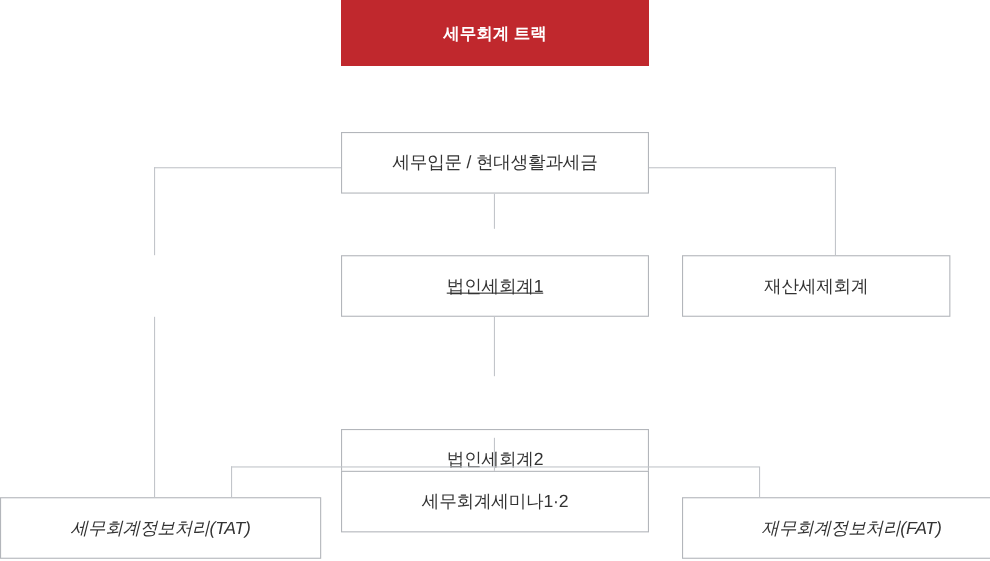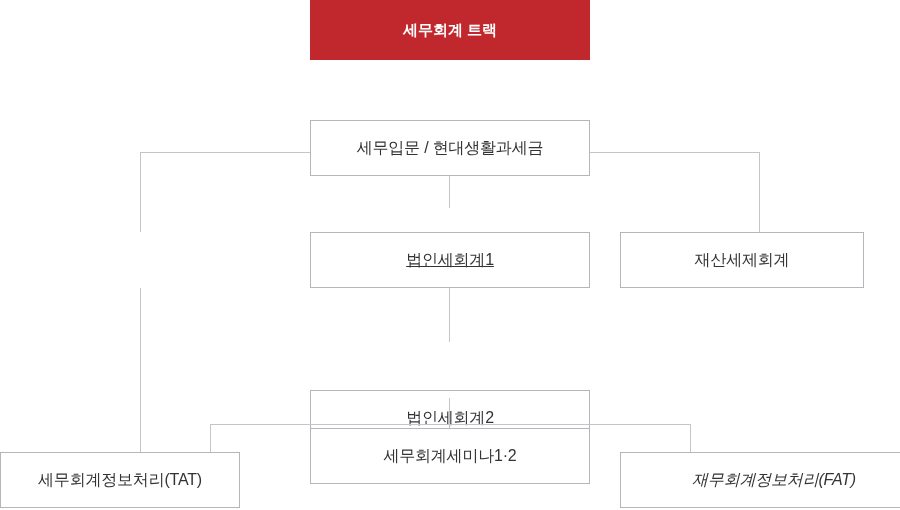--- a/index.html
+++ b/index.html
@@ -74,19 +74,19 @@
 
   <div class="connector v-line" style="left:449px; top:288px; height:54px;"></div>
 
   <div class="node node-box" style="left:310px; top:342px; width:280px; height:56px;margin-top:48px;">법인세회계2</div>
 
   <div class="connector v-line" style="left:449px; top:398px; height:54px;"></div>
   <div class="connector h-line" style="left:210px; top:424px; width:480px;"></div>
   <div class="connector v-line" style="left:210px; top:424px; height:28px;"></div>
   <div class="connector v-line" style="left:690px; top:424px; height:28px;"></div>
 
-  <div class="node node-box" style="left:0px; top:452px; width:240px; height:56px;">세무회계정보처리(TAT)</div>
+  <div class="node node-box" style="left:0px; top:452px; width:292px; height:56px;font-style:italic;">세무회계정보처리(TAT)</div>
 
   <div class="node node-box" style="left:310px; top:428px; width:280px; height:56px;">세무회계세미나1·2</div>
 
   <div class="node node-box" style="left:620px; top:452px; width:308px; height:56px;font-style:italic;">재무회계정보처리(FAT)</div>
 
 </div>
 
 </body></html>

